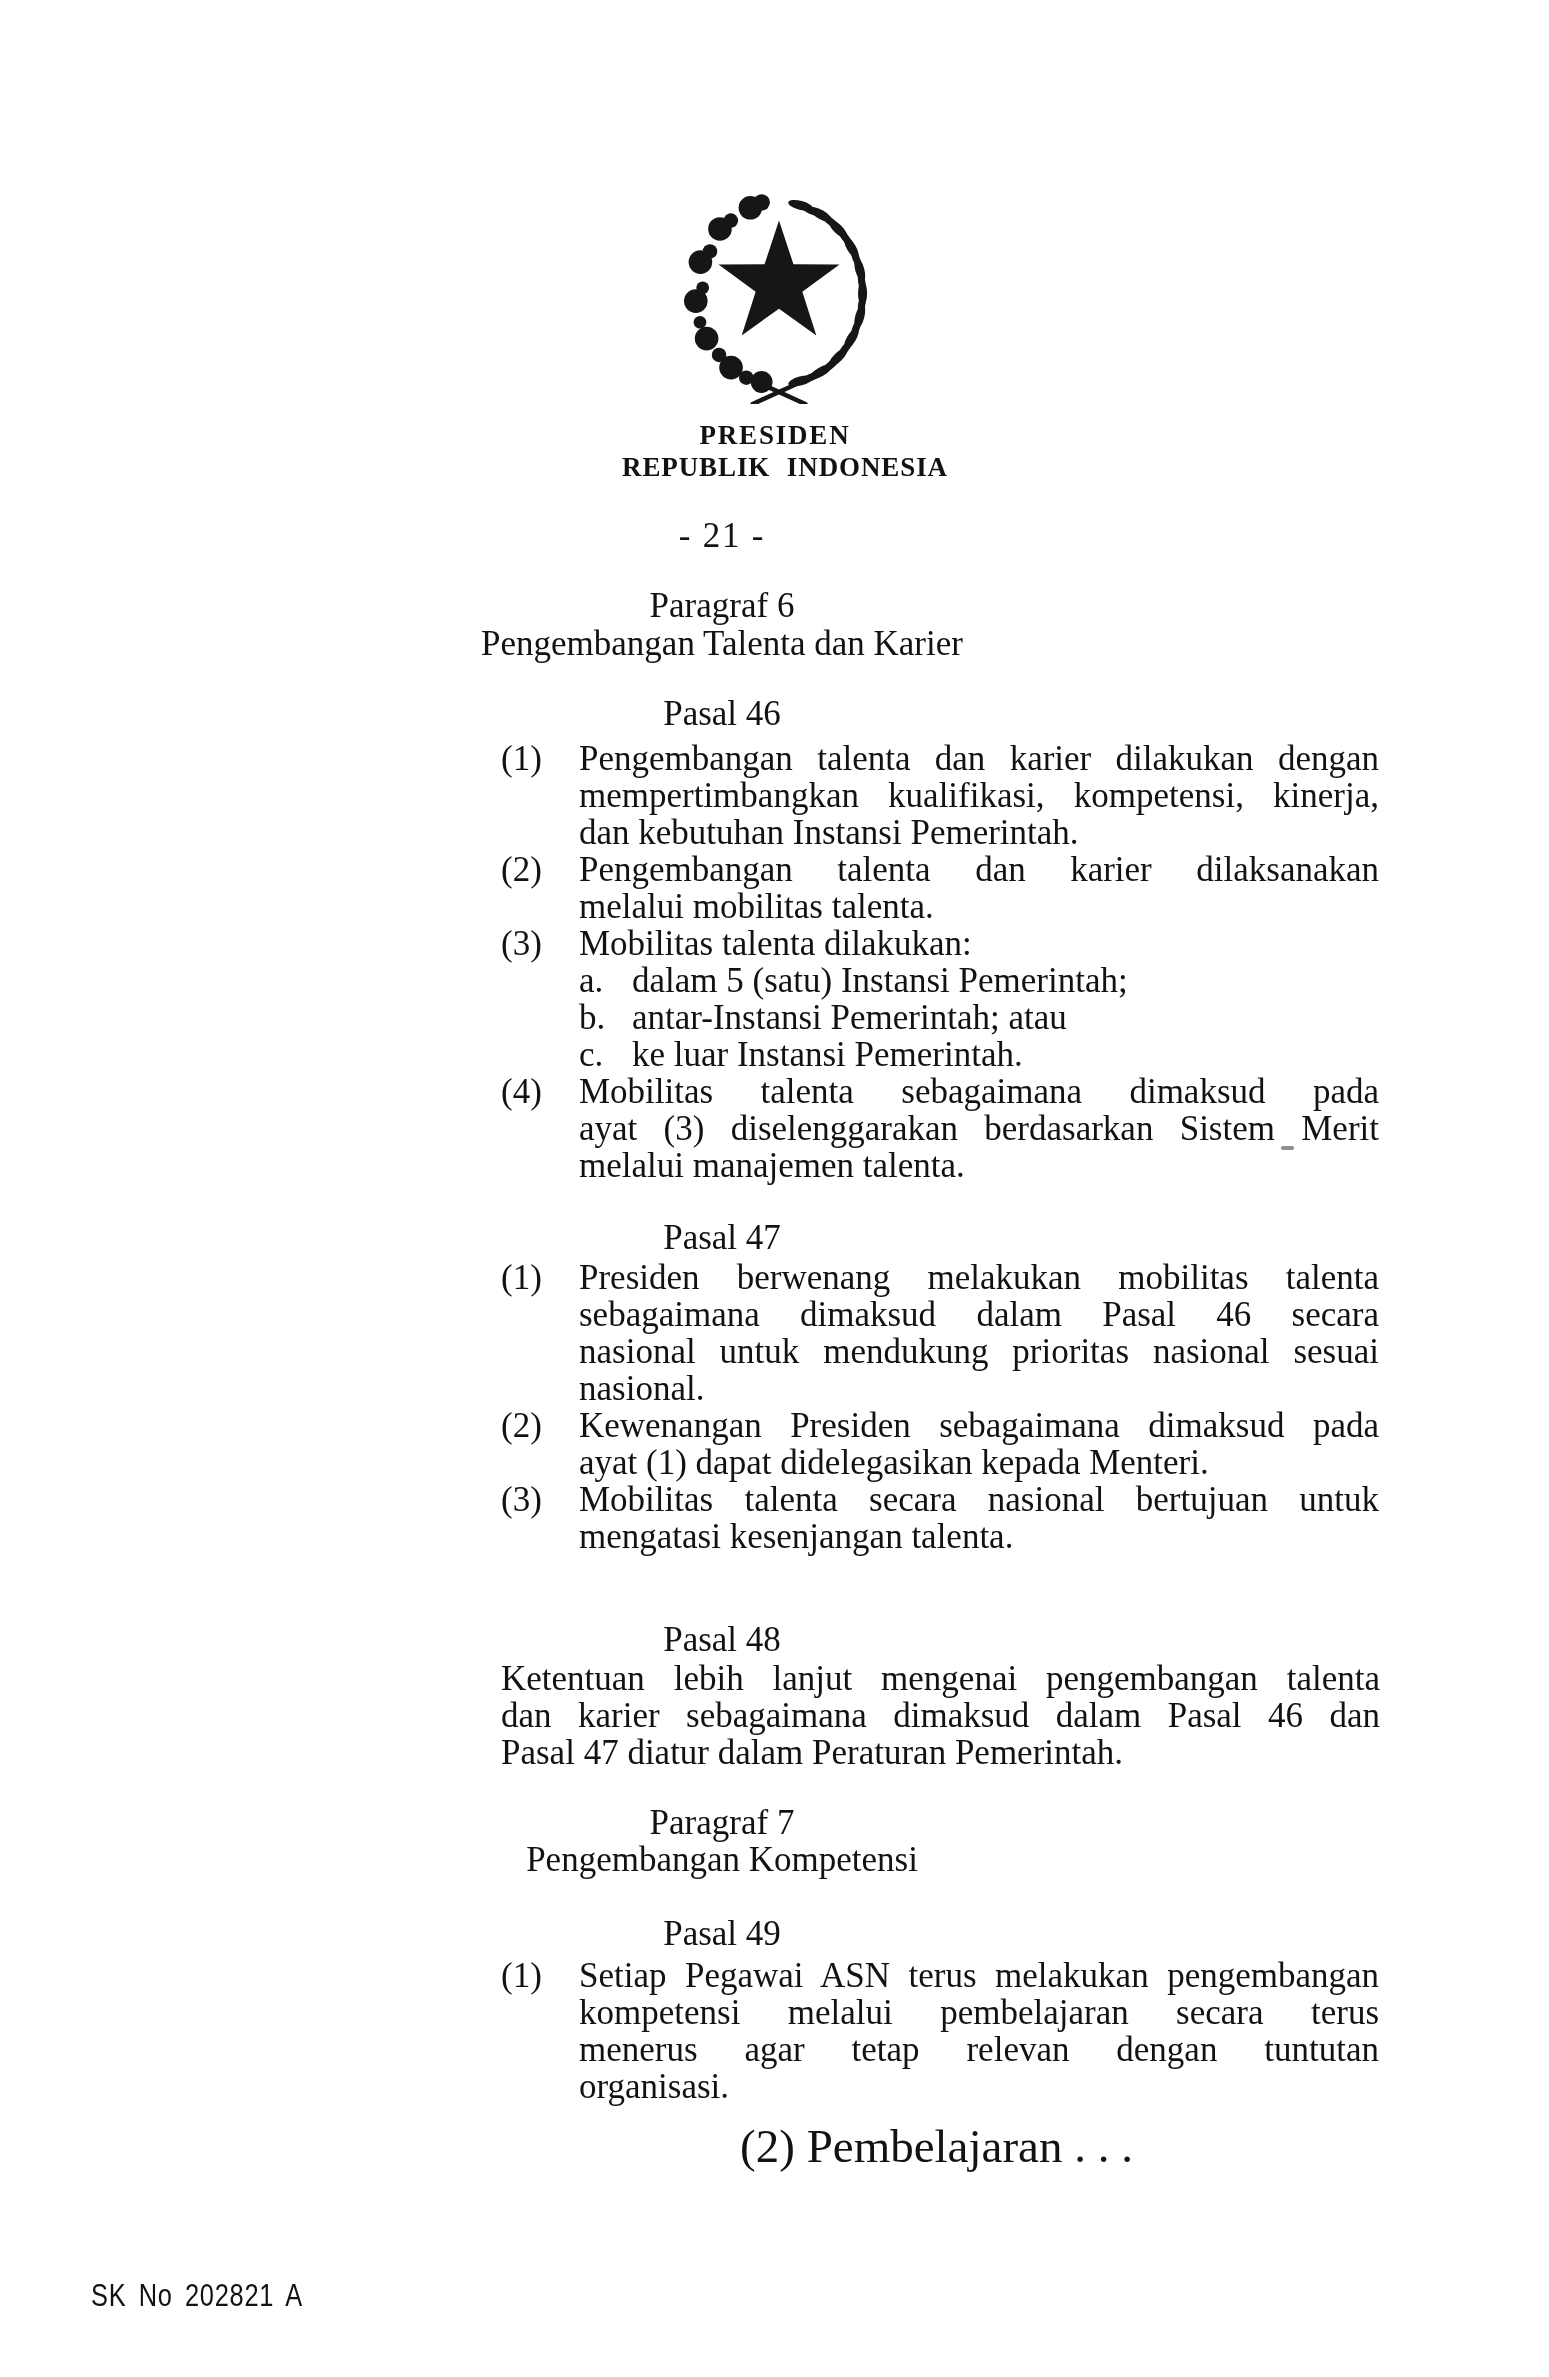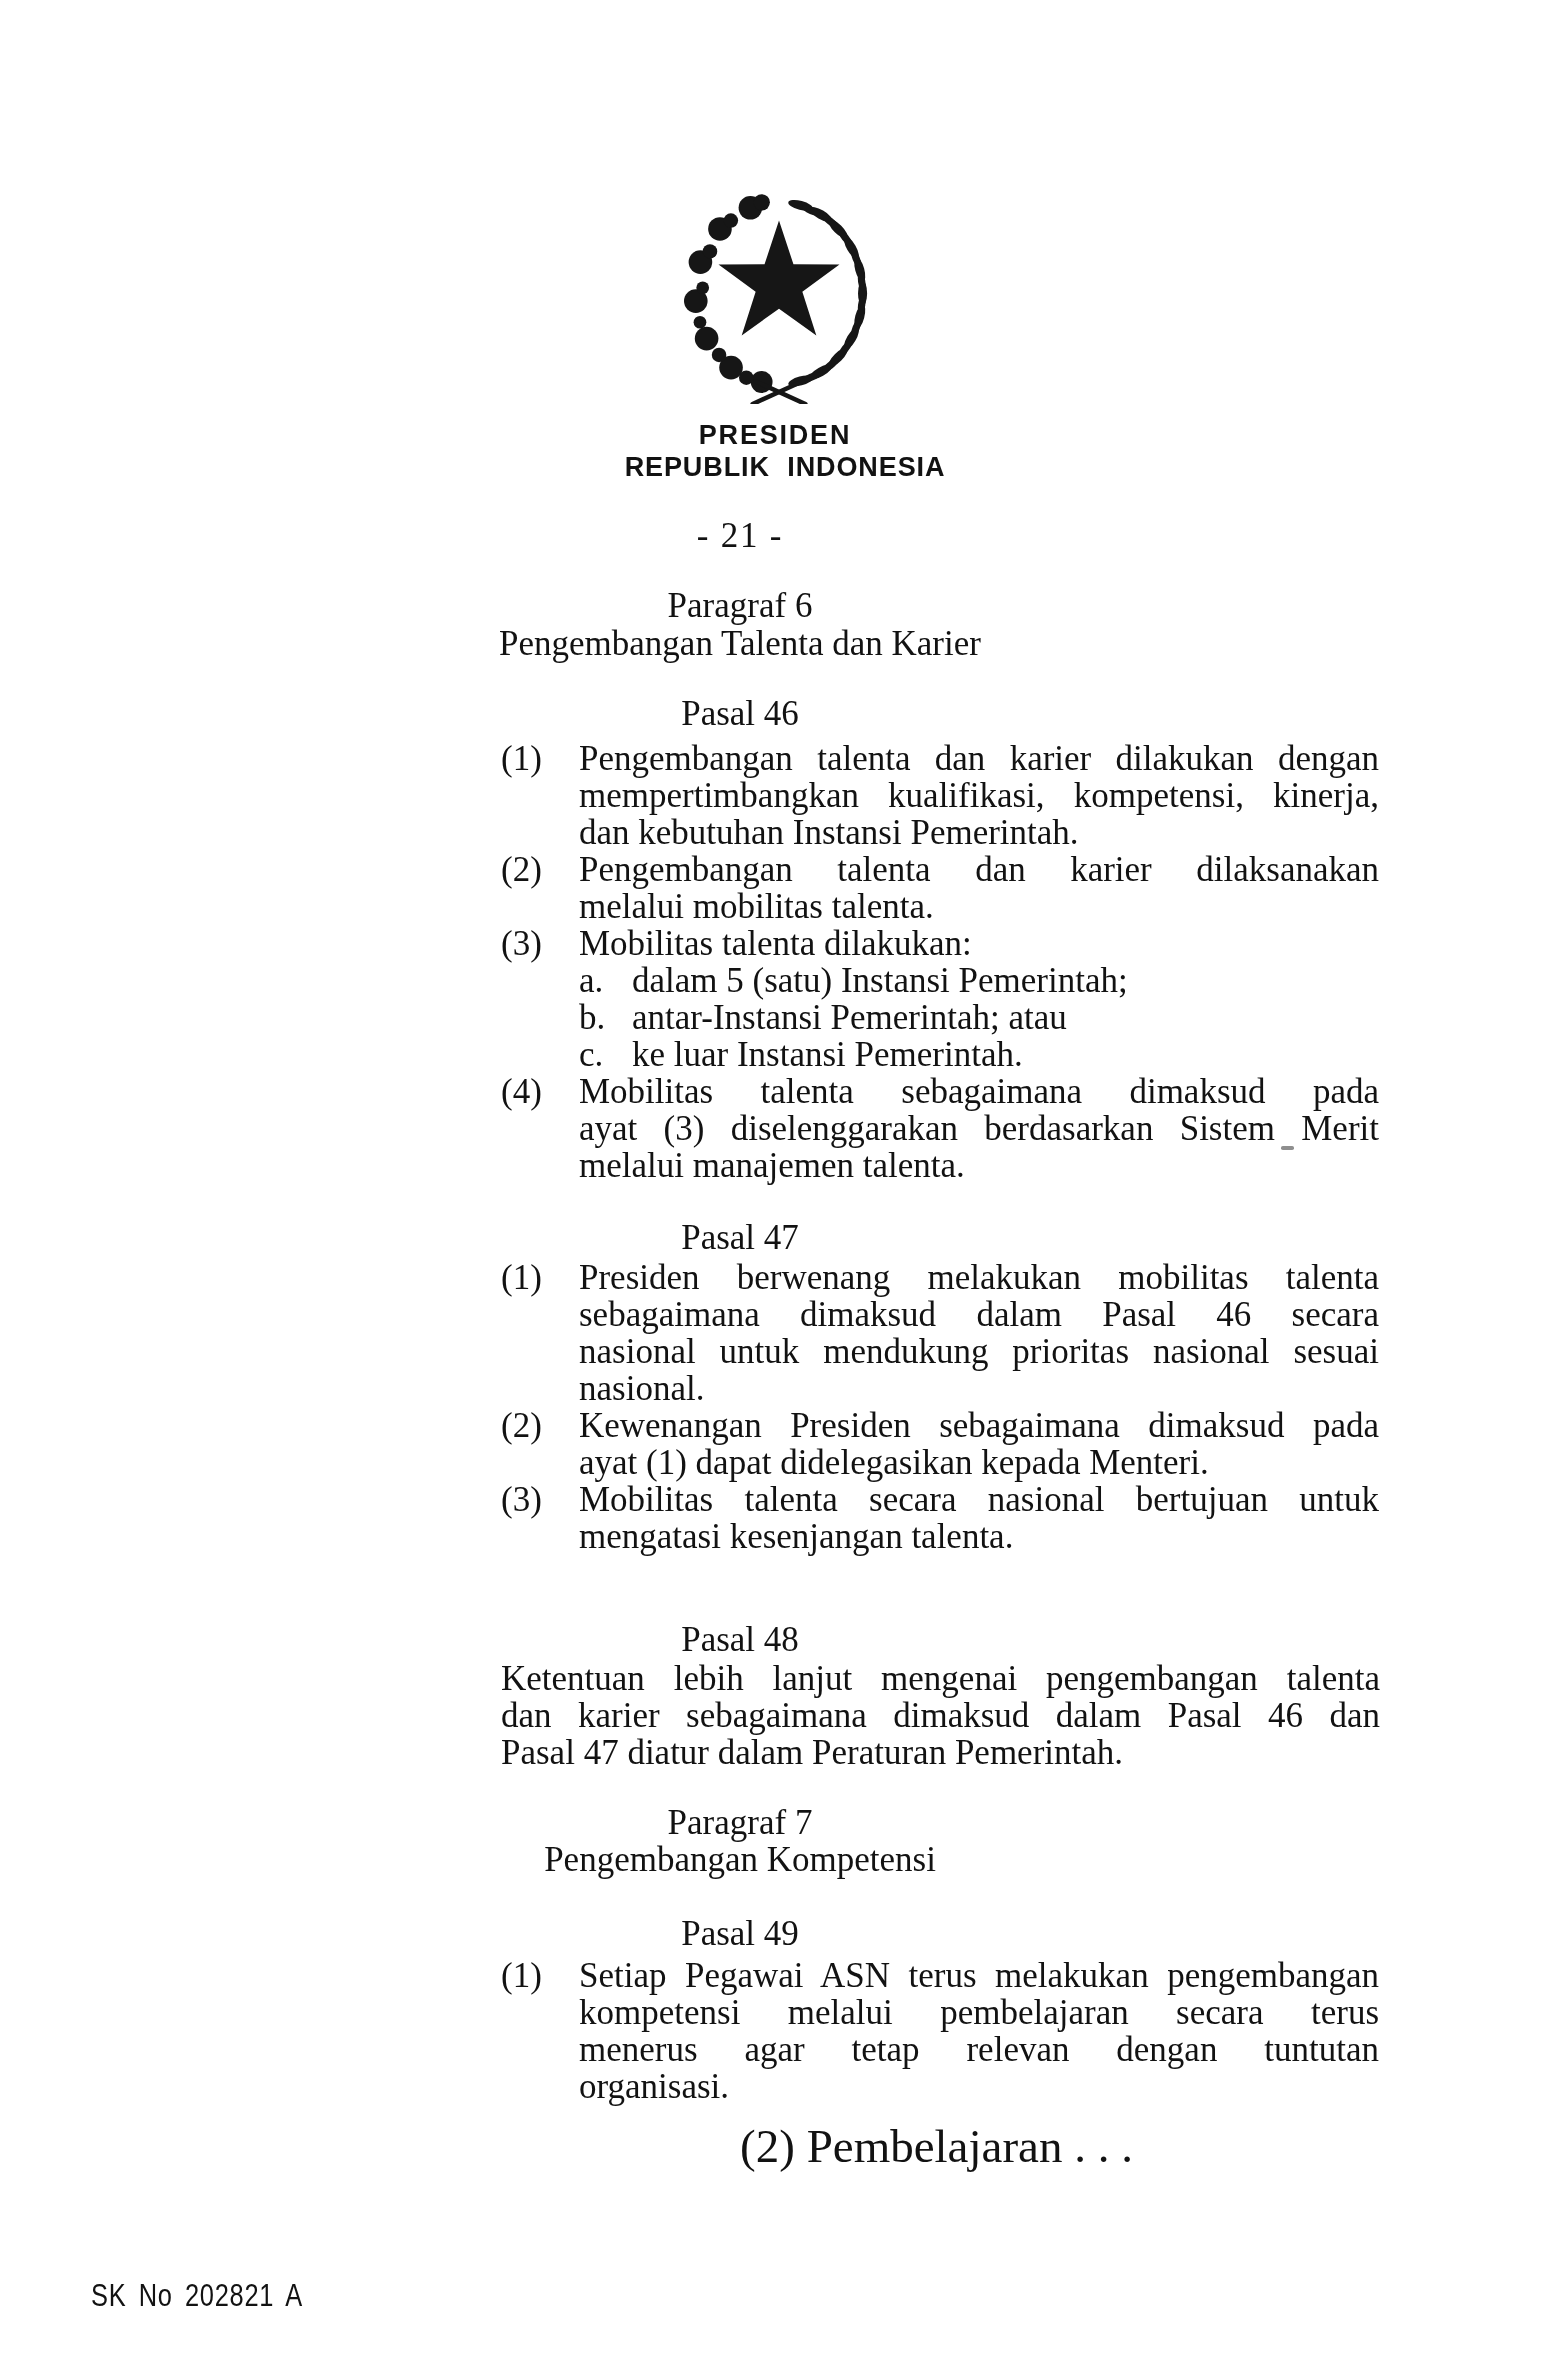--- a/index.html
+++ b/index.html
@@ -3,25 +3,25 @@
 <meta charset="utf-8">
 <style>
   html,body { margin:0; padding:0; background:#e8e8e8; }
   .page {
     position:relative; width:1550px; height:2377px; background:#ffffff;
     font-family:"Liberation Serif", serif; color:#121212; overflow:hidden;
     margin:0 auto;
   }
   .center {
     position:absolute; left:0; width:1444px; text-align:center;
-    font-size:35px; line-height:37px; white-space:pre;padding-left:18px;
+    font-size:35px; line-height:37px; white-space:pre;
   }
   .hdr {
     position:absolute; left:0; width:1550px; text-align:center;
-    font-family:Liberation Sans, sans-serif; font-weight:bold; line-height:29px;
+    font-family:Liberation Serif, serif; font-weight:bold; line-height:29px;
   }
   .hdr1 { top:421px; font-size:27px; letter-spacing:1.8px; }
   .hdr2 { top:453px; font-size:27px; letter-spacing:0.9px; word-spacing:9px;padding-left:10px; }
   .pagenum { top:517px; font-size:35px; letter-spacing:1.8px; }
   .rows {
     position:absolute; left:501px; width:879px;
     font-size:35px; line-height:37px;
   }
   .row { position:relative; height:37px; }
   .num { position:absolute; left:0; top:0; }

